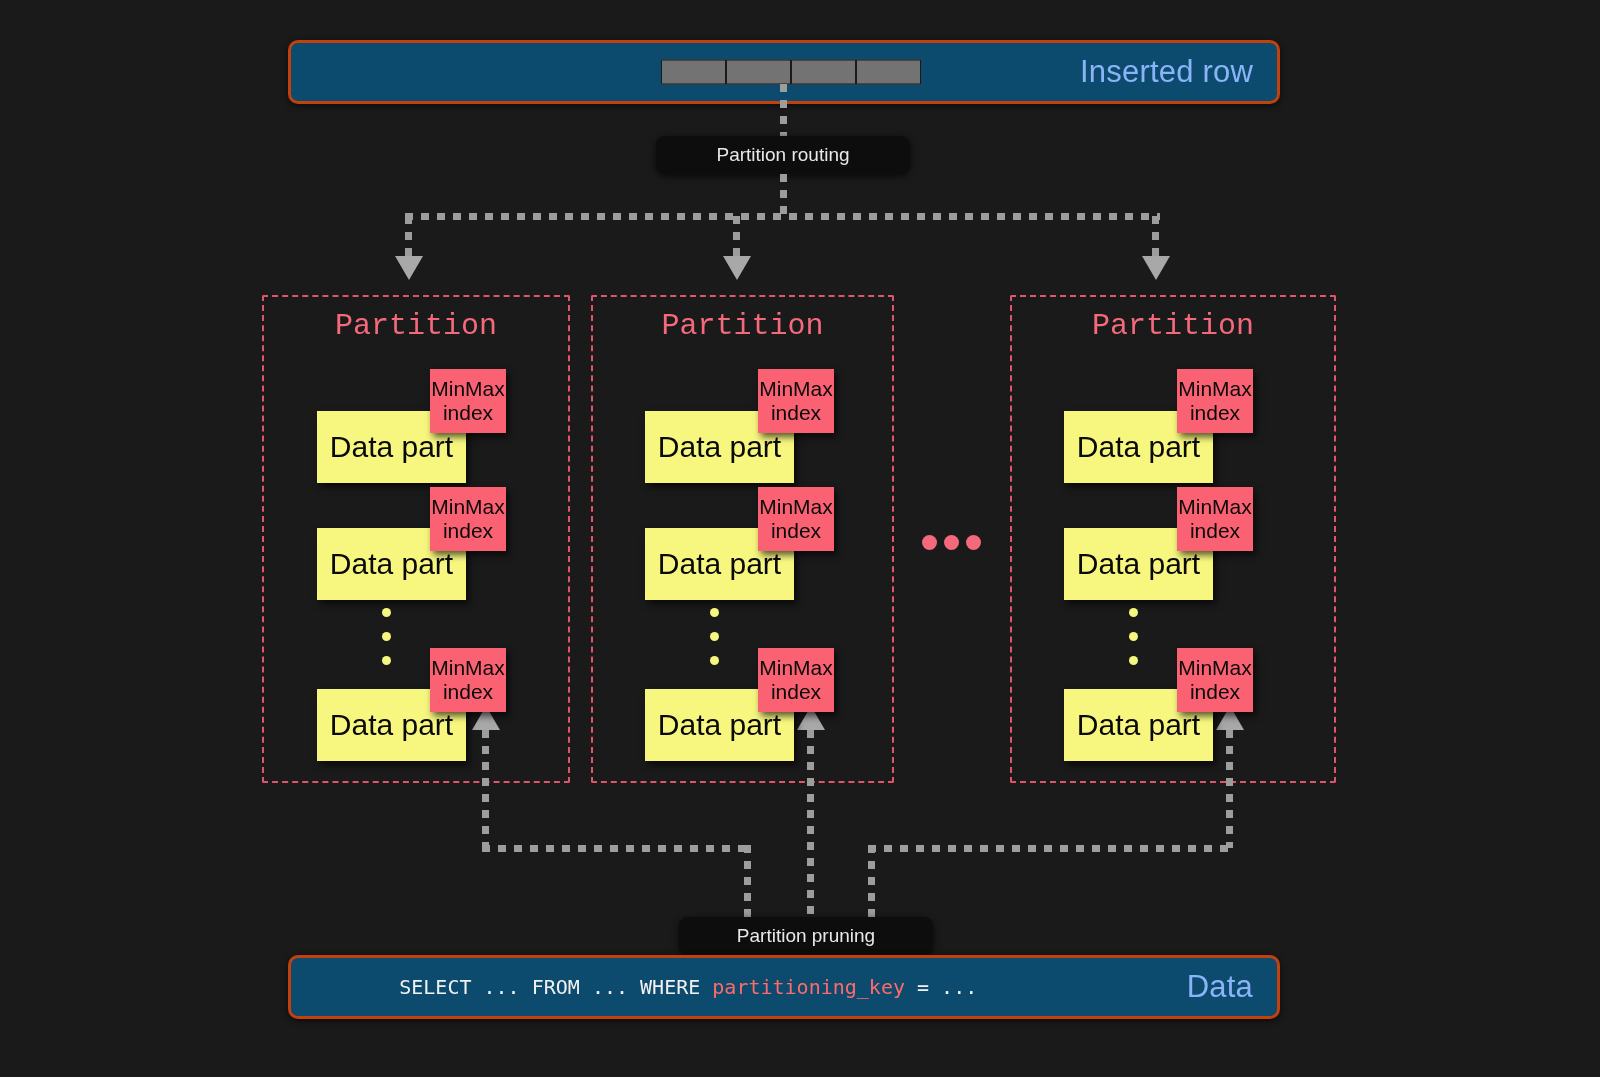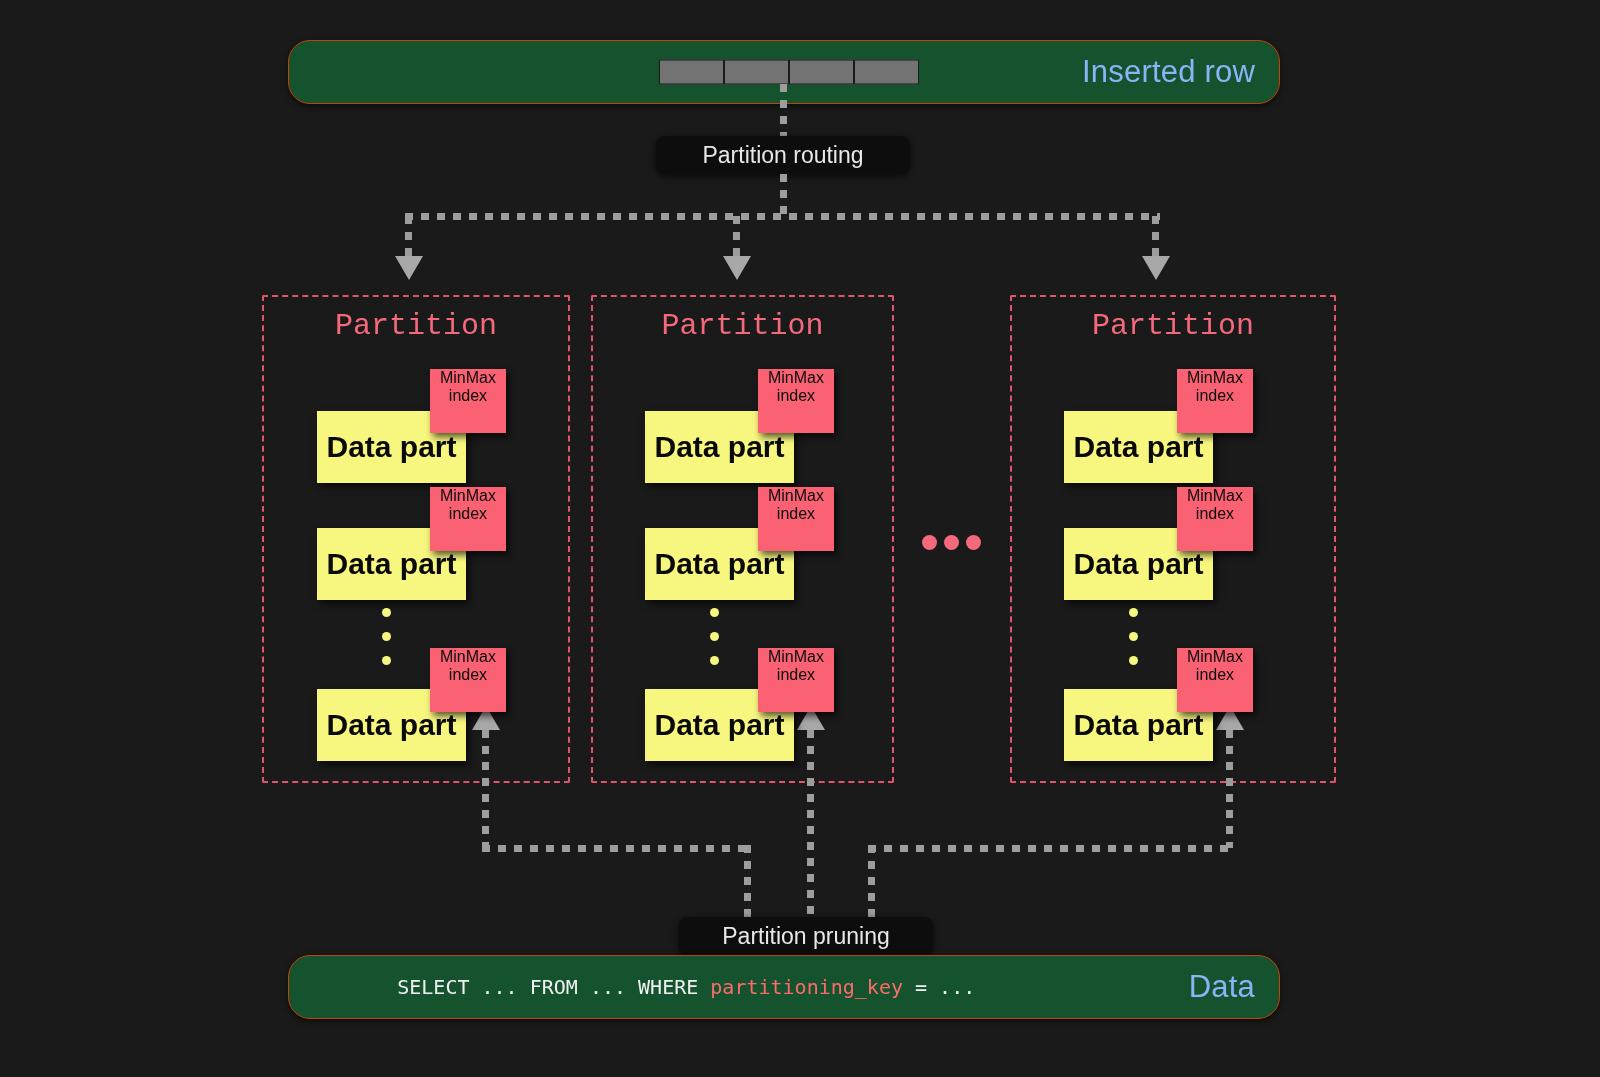--- a/index.html
+++ b/index.html
@@ -21,23 +21,23 @@
     width: 1600px;
     height: 1077px;
     background: #1a1a1a;
   }
 
   
   .abs { position: absolute; box-sizing: border-box; }
 
   
   .bar {
-    background: #14532d;
-    border: 1px solid #c2410c;
-    border-radius: 22px;
+    background: #0c4a6e;
+    border: 3px solid #c2410c;
+    border-radius: 10px;
     box-shadow: 0 2px 6px rgba(0,0,0,.6);
   }
   .bar-label {
     position: absolute;
     right: 24px;
     top: 50%;
     transform: translateY(-50%);
     color: #8ab4f8;
     font-size: 31px;
     letter-spacing: .2px;
@@ -72,21 +72,21 @@
     letter-spacing: 0px;
   }
   .query-text .kw { color: #f1f1f1; }
   .query-text .key { color: #ff6b6b; }
 
   
   .pill {
     background: #0d0d0d;
     border-radius: 9px;
     color: #e8e8e8;
-    font-size: 23px;
+    font-size: 19px;
     display: flex;
     align-items: center;
     justify-content: center;
     box-shadow: 0 2px 7px rgba(0,0,0,.7);
   }
 
   
   .partition {
     border: 2px dashed #e0556a;
     border-radius: 2px;
@@ -106,29 +106,29 @@
   
   .datapart {
     background: #f7f77f;
     color: #0a0a0a;
     font-size: 30px;
     display: flex;
     align-items: center;
     justify-content: center;
     box-shadow: 3px 4px 7px rgba(0,0,0,.65);
     z-index: 2;
-    font-weight: bold;
   }
   .minmax {
     background: #fa6172;
     color: #0a0a0a;
-    font-size: 16px;
+    font-size: 21px;
     line-height: 1.15;
     text-align: center;
     display: flex;
+    align-items: center;
     justify-content: center;
     box-shadow: 3px 4px 7px rgba(0,0,0,.65);
     z-index: 3;
   }
 
   
   .vdots { z-index: 2; }
   .vdot {
     position: absolute;
     width: 9px; height: 9px;

